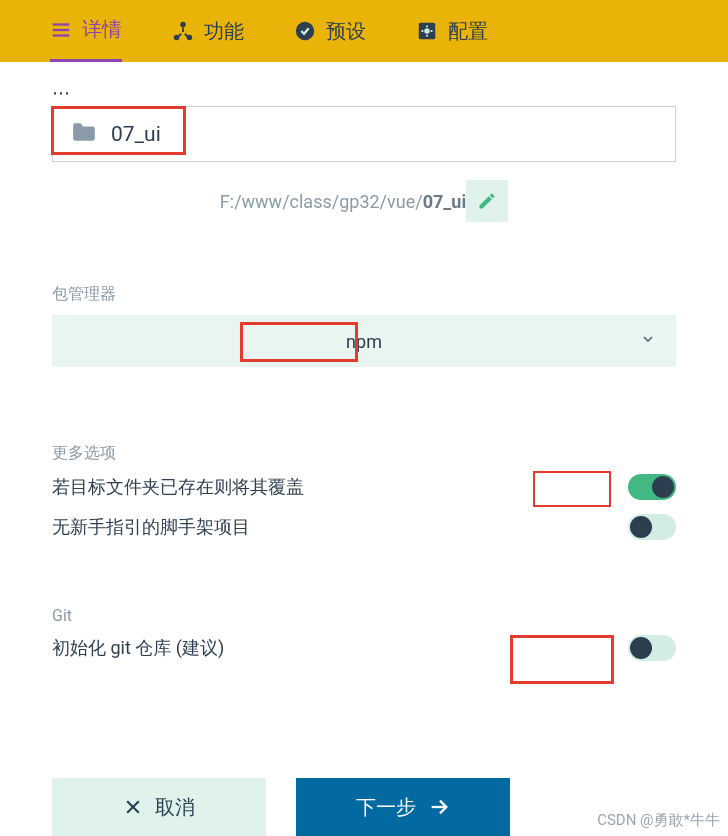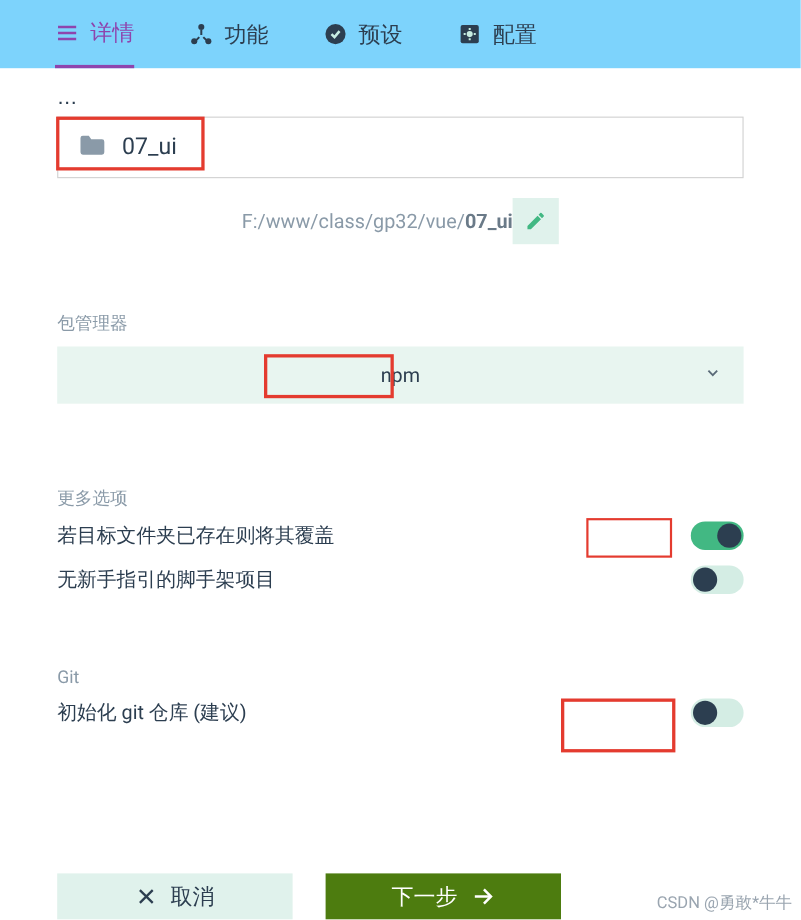--- a/index.html
+++ b/index.html
@@ -1,18 +1,18 @@
 <!DOCTYPE html>
 <html><head>
   <meta charset="utf-8">
   <style>
     * { box-sizing: border-box; margin: 0; padding: 0; }
     body { font-family: -apple-system, BlinkMacSystemFont, "Segoe UI", Roboto, sans-serif; width: 728px; height: 836px; background: #fff; position: relative; overflow: hidden; }
     
-    .tab-bar { display: flex; background: #7dd3fc; padding: 0 50px; height: 62px; align-items: center; gap: 50px; }
+    .tab-bar { display: flex; background: #eab308; padding: 0 50px; height: 62px; align-items: center; gap: 50px; }
     .tab-item { display: flex; align-items: center; gap: 10px; color: #2c3e50; font-size: 20px; cursor: pointer; height: 100%; }
     .tab-item.active { color: #8e44ad; border-bottom: 3px solid #8e44ad; }
     .tab-icon { display: inline-flex; }
     
     .content { padding: 20px 52px 0 52px; }
     
     .truncated-label { color: #2c3e50; font-size: 18px; margin-bottom: 4px; overflow: hidden; height: 20px; }
     
     .folder-box { display: flex; align-items: center; gap: 14px; border: 1px solid #d0d0d0; padding: 14px 18px; background: #fff; position: relative; }
     .folder-icon { color: #7a8a99; }
@@ -33,23 +33,23 @@
     .option-text { color: #2c3e50; font-size: 18px; }
     
     .toggle { width: 48px; height: 26px; border-radius: 13px; position: relative; cursor: pointer; }
     .toggle.on { background: #42b883; }
     .toggle.off { background: #d4ede4; }
     .toggle-knob { width: 22px; height: 22px; border-radius: 50%; background: #2c3e50; position: absolute; top: 2px; }
     .toggle.on .toggle-knob { right: 2px; }
     .toggle.off .toggle-knob { left: 2px; }
     
     .button-row { display: flex; gap: 30px; position: absolute; bottom: 0; left: 52px; right: 0; }
-    .btn { height: 42px; display: flex; align-items: center; justify-content: center; gap: 12px; font-size: 20px; cursor: pointer; flex: 0 0 214px; }
+    .btn { height: 58px; display: flex; align-items: center; justify-content: center; gap: 12px; font-size: 20px; cursor: pointer; flex: 0 0 214px; }
     .btn-cancel { background: #e0f2ec; color: #2c3e50; }
-    .btn-next { background: #4d7c0f; color: #fff; }
+    .btn-next { background: #0369a1; color: #fff; }
     
     .watermark { position: absolute; bottom: 6px; right: 8px; color: #9aa5b0; font-size: 15px; }
     
     .highlight-red { position: absolute; border: 3px solid #e43b2f; pointer-events: none; }
     .hl1 { left: 51px; top: 106px; width: 135px; height: 49px; }
     .hl2 { left: 240px; top: 322px; width: 118px; height: 40px; }
     .hl3 { left: 510px; top: 635px; width: 104px; height: 49px; }
     
     .highlight-red-thin { position: absolute; border: 2px solid #e43b2f; pointer-events: none; }
     .hl4 { left: 533px; top: 471px; width: 78px; height: 36px; }

